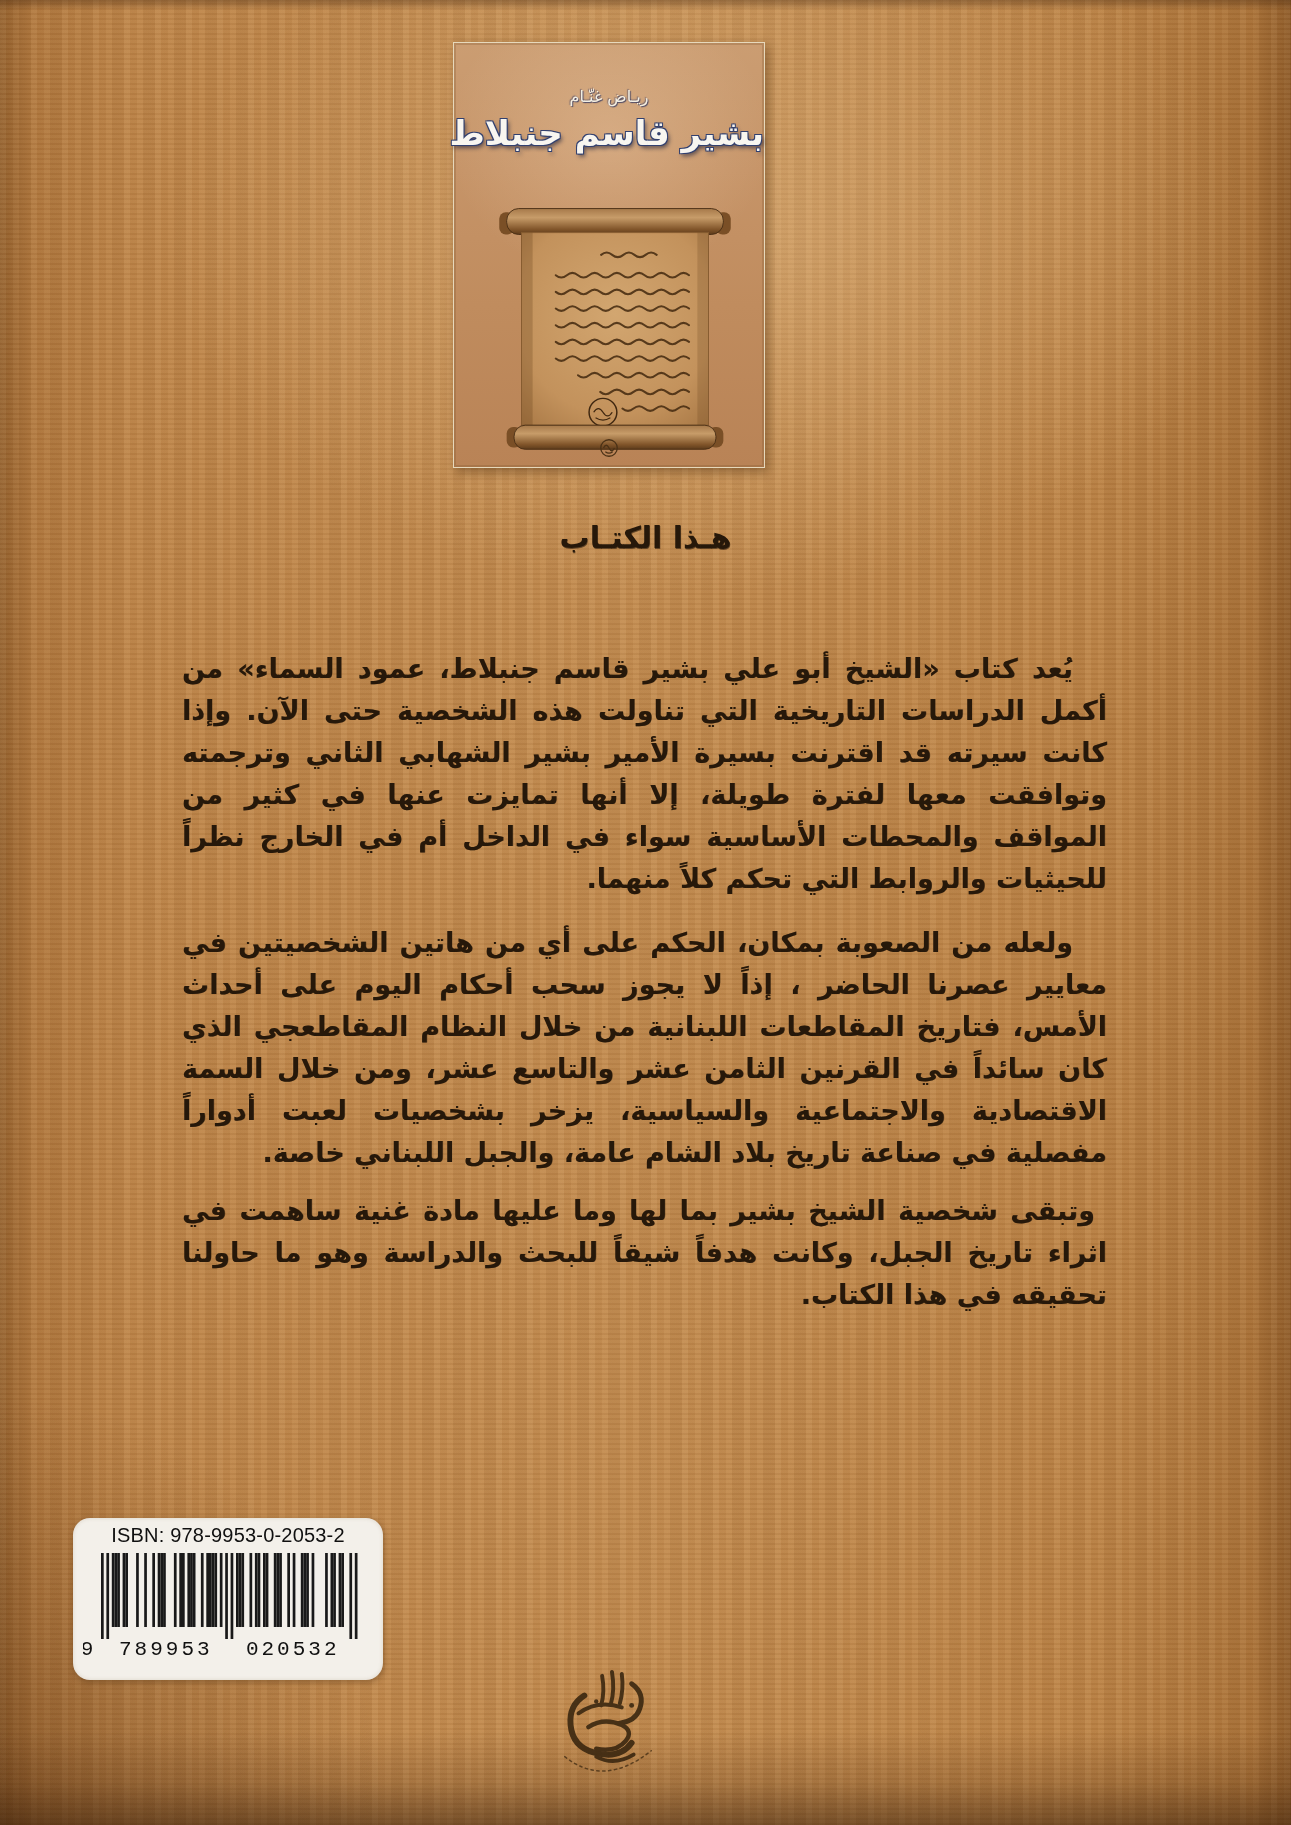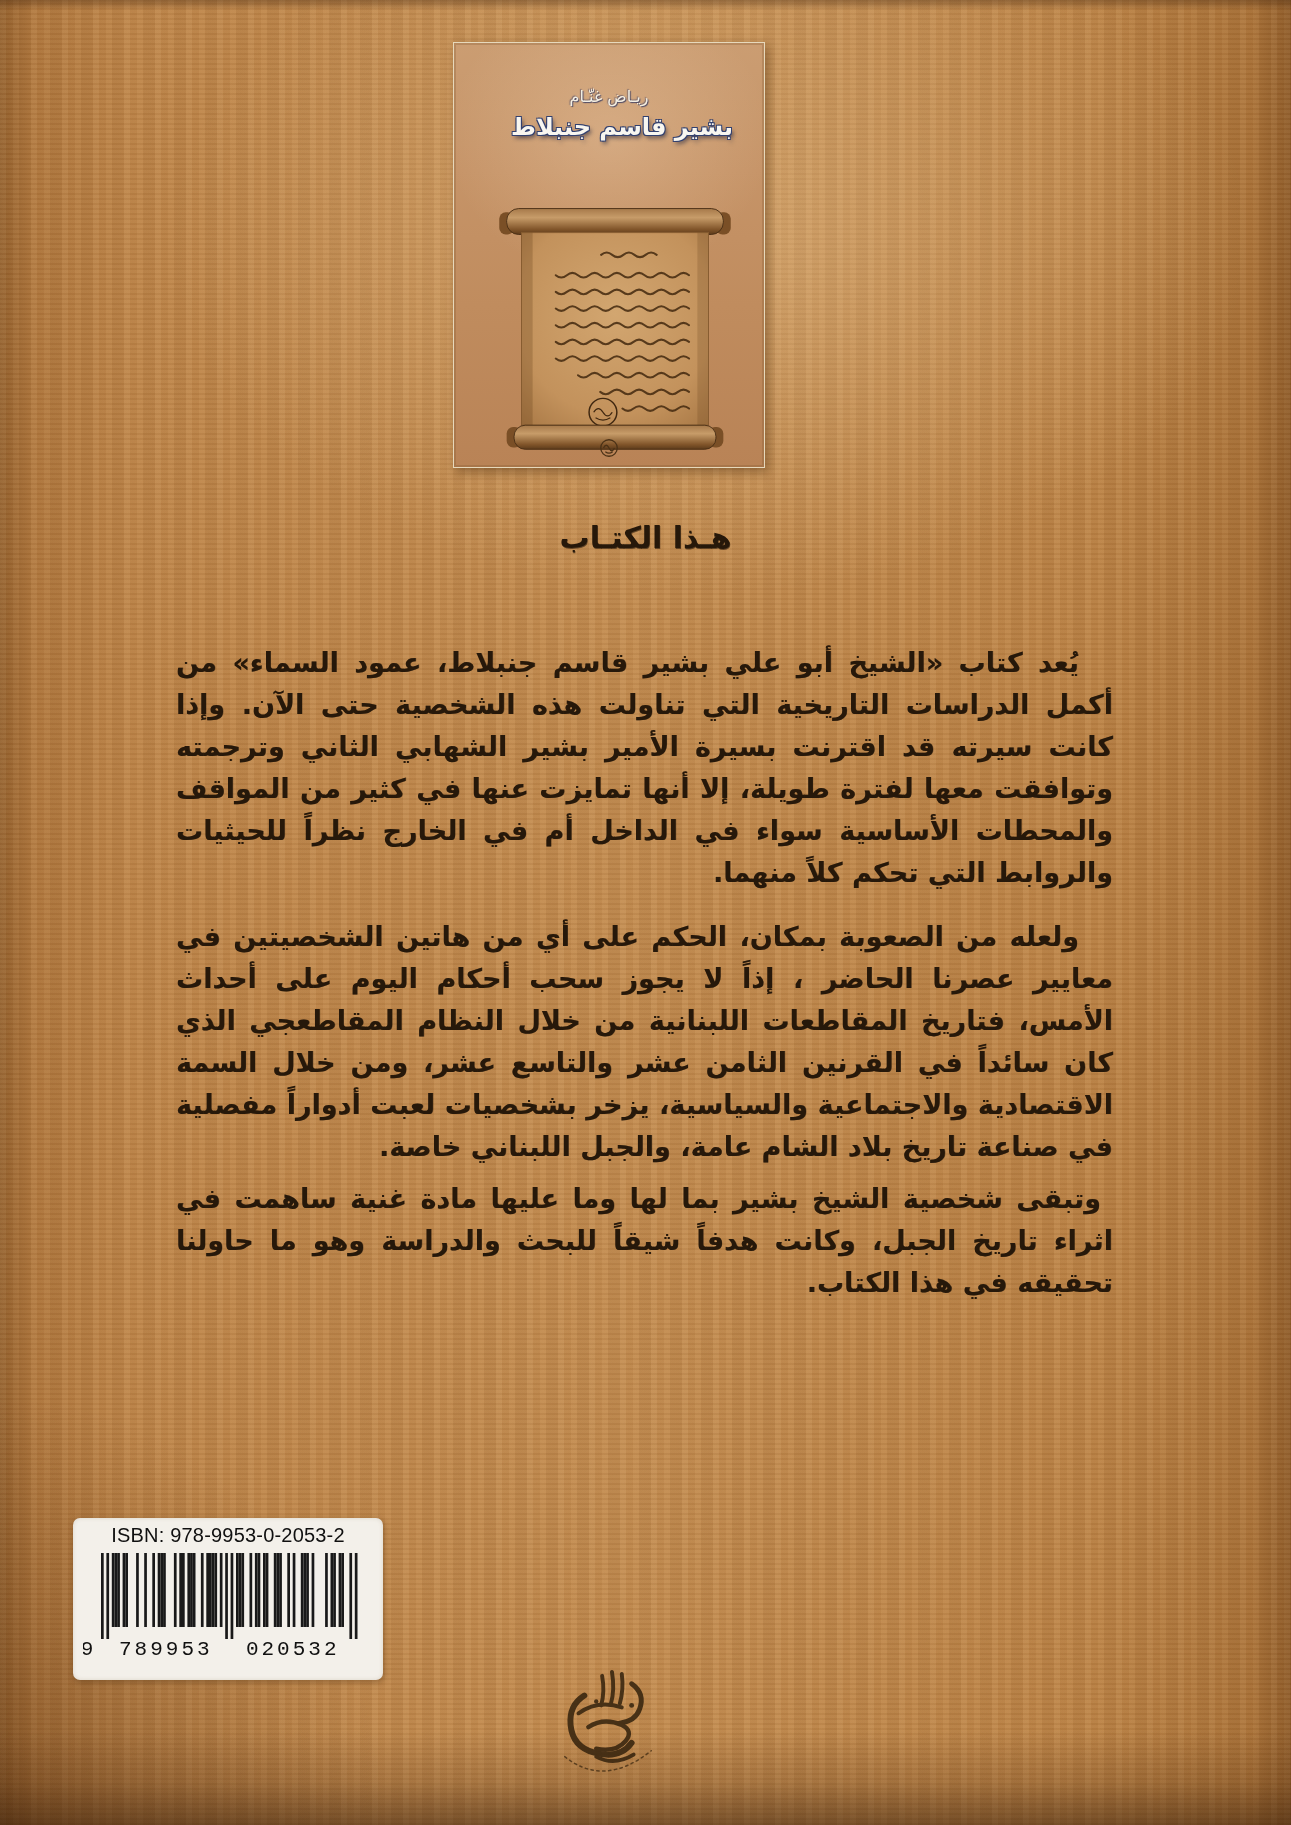--- a/index.html
+++ b/index.html
@@ -42,21 +42,21 @@
     border:1px solid #e7d9bc;
     box-shadow: inset 0 0 0 2px rgba(120,80,40,0.25), 3px 4px 10px rgba(70,38,10,0.42);
   }
   .cover-author{
     position:absolute;top:44px;left:0;right:0;text-align:center;
     font-size:16px;font-weight:normal;color:#f3efe4;
     text-shadow:1px 1px 1px rgba(50,55,95,0.85), -1px -1px 1px rgba(50,55,95,0.5);
   }
   .cover-title{
     position:absolute;top:70px;left:0;right:0;text-align:center;
-    font-size:24px;font-weight:bold;color:#f8f6f0;white-space:nowrap;
+    font-size:34px;font-weight:bold;color:#f8f6f0;white-space:nowrap;
     text-shadow:
       1px 1px 0 #32406f,-1px -1px 0 #32406f,1px -1px 0 #32406f,-1px 1px 0 #32406f,
       2px 3px 4px rgba(25,30,60,0.65);
     margin-left: 26px;
   }
   .scroll-wrap{position:absolute;left:36px;top:160px;width:250px;height:250px;}
 
   .cover-emblem{position:absolute;bottom:8px;left:0;right:0;display:flex;justify-content:center;}
 
   
@@ -64,28 +64,28 @@
     position:absolute;top:520px;right:168px;width:955px;
     margin:0;text-align:center;
     font-size:30px;font-weight:bold;color:#26180a;
     text-shadow:0.5px 0.5px 0 rgba(38,24,10,0.6);
   }
   .body-text{
     position:absolute;top:632px;right:168px;width:957px;
     color:#26180a;font-size:27px;font-weight:bold;line-height:42px;
     text-align:justify;
   }
-  .body-text p{margin:10px;text-indent:34px;text-shadow:0.4px 0.4px 0 rgba(38,24,10,0.45);}
+  .body-text p{margin:16px;text-indent:34px;text-shadow:0.4px 0.4px 0 rgba(38,24,10,0.45);}
   .body-text p.p1{margin-bottom:22px;}
   .body-text p.p3{text-indent:12px;}
 
   
   .isbn-box{
     position:absolute;left:73px;top:1518px;width:310px;height:162px;
-    background:#f3f0ea;border-radius:7px;
+    background:#f3f0ea;border-radius:17px;
     box-shadow:1px 2px 6px rgba(70,40,10,0.38), inset 0 0 4px rgba(120,90,50,0.18);
     display:flex;flex-direction:column;align-items:center;
   }
   .isbn-label{
     margin-top:6px;
     font-family:"Liberation Sans", sans-serif;
     font-size:20px;color:#101010;letter-spacing:0.2px;
   }
   .isbn-barcode{width:290px;height:110px;margin-top:2px;}
 

